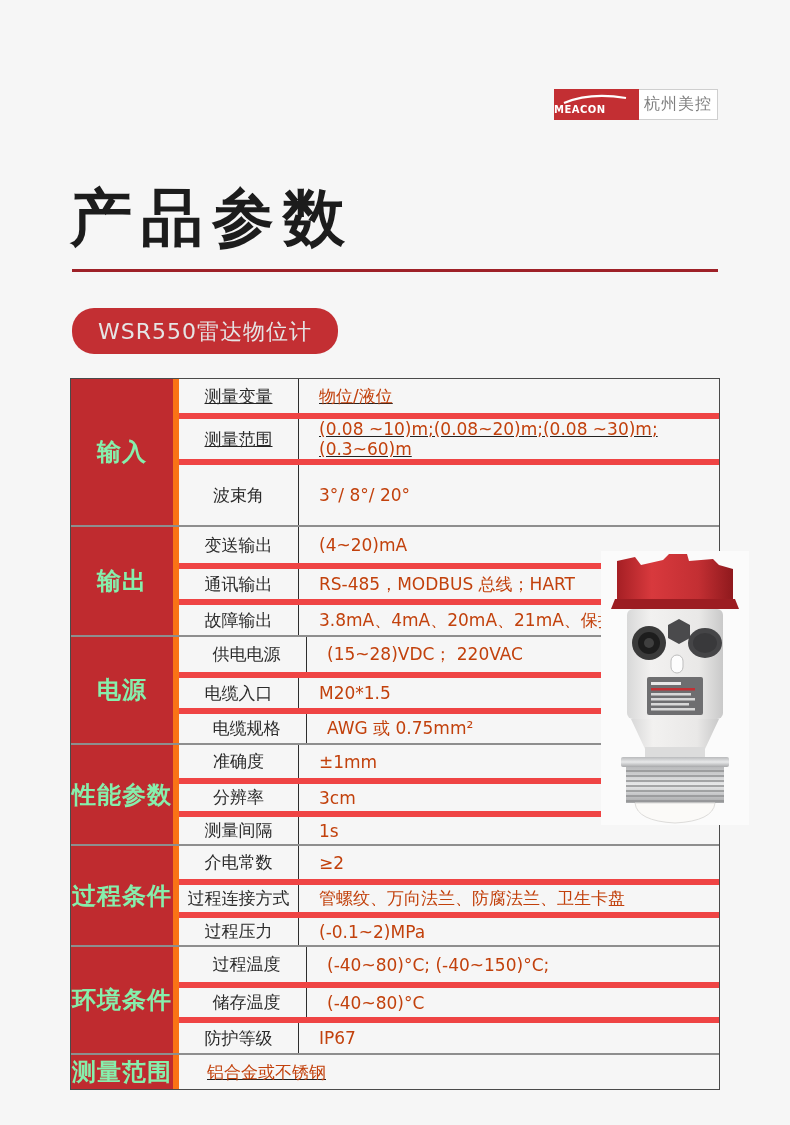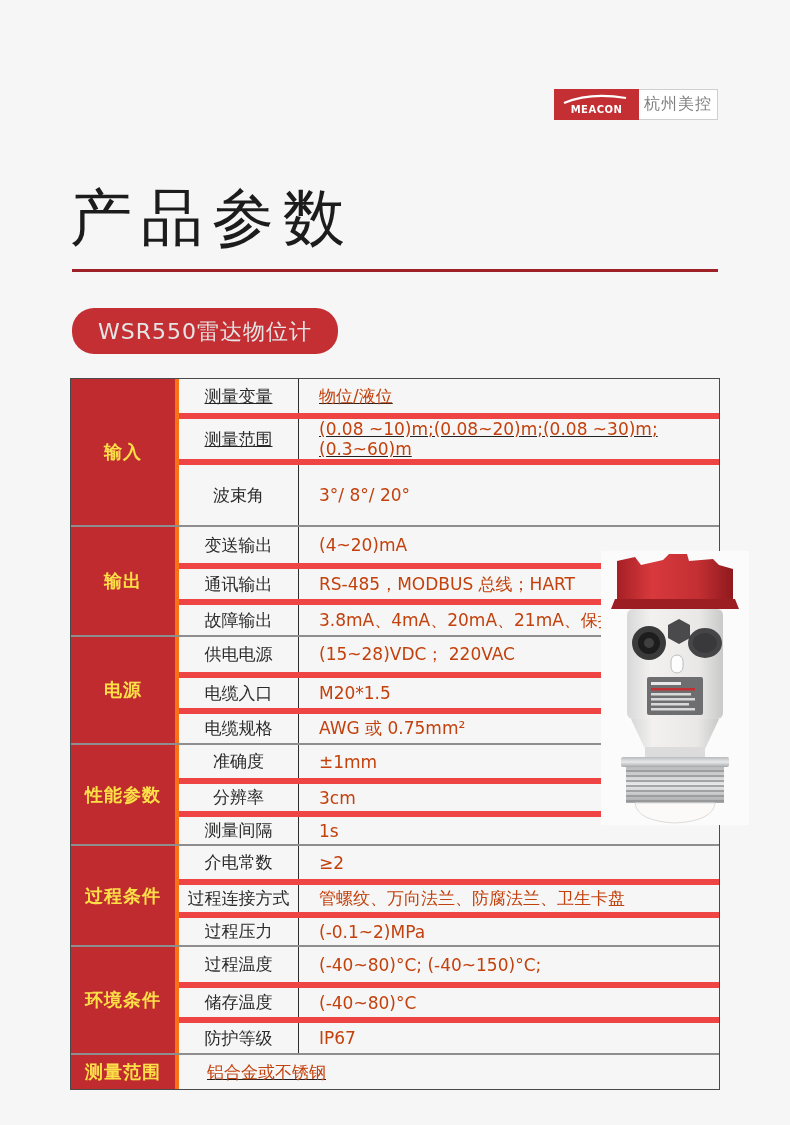--- a/index.html
+++ b/index.html
@@ -11,38 +11,38 @@
     overflow:hidden;
     color:#222;
   }
   
   .logo {
     position:absolute; top:89px; right:72px;
     display:flex; height:31px;
   }
   .logo-red {
     background:#c32f33; width:85px; height:100%;
-    display:flex; flex-direction:column; align-items:center; justify-content:center;
+    display:flex; flex-direction:column; align-items:flex-start; justify-content:center;
     position:relative;
   }
   .logo-red svg { position:absolute; top:3px; left:6px; }
   .logo-brand {
     color:#ffffff; font-size:10px; font-weight:bold; letter-spacing:0.5px;
     margin-top:9px;
   }
   .logo-white {
     background:#ffffff; border:1px solid #cfcfcf; border-left:none;
     width:79px; height:100%;
     display:flex; align-items:center; justify-content:center;
     color:#7e7e7e; font-size:16px; letter-spacing:1px;
   }
   
   .title {
     position:absolute; top:176px; left:70px;
-    font-size:62px; font-weight:400; color:#1c1c1c; letter-spacing:9px;
+    font-size:62px; font-weight:700; color:#1c1c1c; letter-spacing:9px;
   }
   .title-rule {
     position:absolute; top:269px; left:72px; width:646px; height:3px;
     background:#9e2128;
   }
   
   .badge {
     position:absolute; top:308px; left:72px;
     background:#c32f33; color:#e5e5e5;
     font-size:22px; font-weight:500;
@@ -51,41 +51,41 @@
   
   .spec-table {
     position:absolute; top:378px; left:70px; width:650px;
     border:1px solid #4a4a4a;
     background:#f6f6f6;
   }
   .section { display:flex; }
   .section + .section { border-top:2px solid #8e8e8e; }
   .cat-cell {
     width:108px; flex:0 0 108px;
-    background:#bf2b2f; color:#fde047;
-    display:flex; align-items:center; justify-content:center;
-    font-size:18px; font-weight:bold; letter-spacing:1px;
-    border-right:4px solid #f97316;
+    background:#bf2b2f; color:#86efac;
+    display:flex; align-items:center; justify-content:center;
+    font-size:24px; font-weight:bold; letter-spacing:1px;
+    border-right:6px solid #f97316;
   }
   .rows { flex:1; display:flex; flex-direction:column; }
   .row { display:flex; align-items:stretch; }
   .row + .row { border-top:6px solid #ef4444; }
   .param {
     width:120px; flex:0 0 120px;
     display:flex; align-items:center; justify-content:center;
     font-size:17px; color:#2b2b2b;
     border-right:1px solid #2e2e2e;
     padding:0 4px; text-align:center;
   }
   .value {
     flex:1; display:flex; align-items:center;
     font-size:17px; color:#c2410c;
     padding:0 8px 0 20px;
   }
-  .h34 { min-height:34px;text-decoration:underline; } .h35 { min-height:35px; } .h36 { min-height:36px; }
+  .h34 { min-height:34px;text-decoration:underline; } .h35 { min-height:35px;padding-left:8px; } .h36 { min-height:36px; }
   .h33 { min-height:33px; } .h66 { min-height:66px; }
   .row-span .value { padding-left:28px; }
   
   .product-image {
     position:absolute; top:551px; left:601px; width:148px; height:274px;
     background:#fbfbfb;
     display:flex; align-items:center; justify-content:center;
     z-index:5;
   }
 </style>

